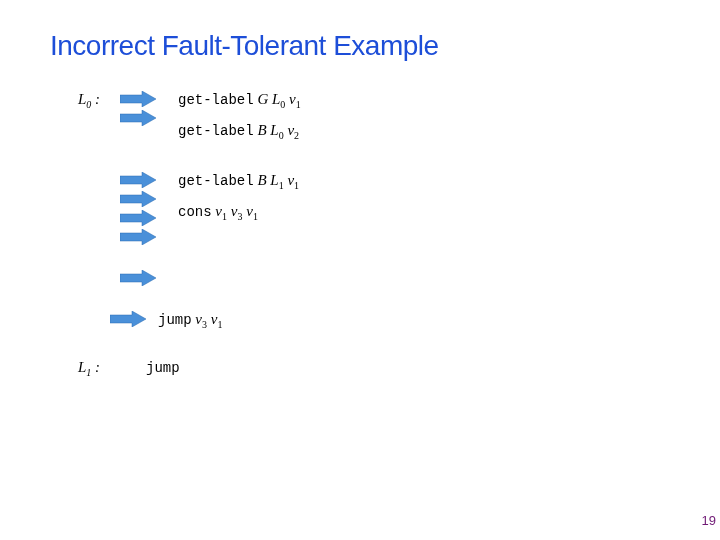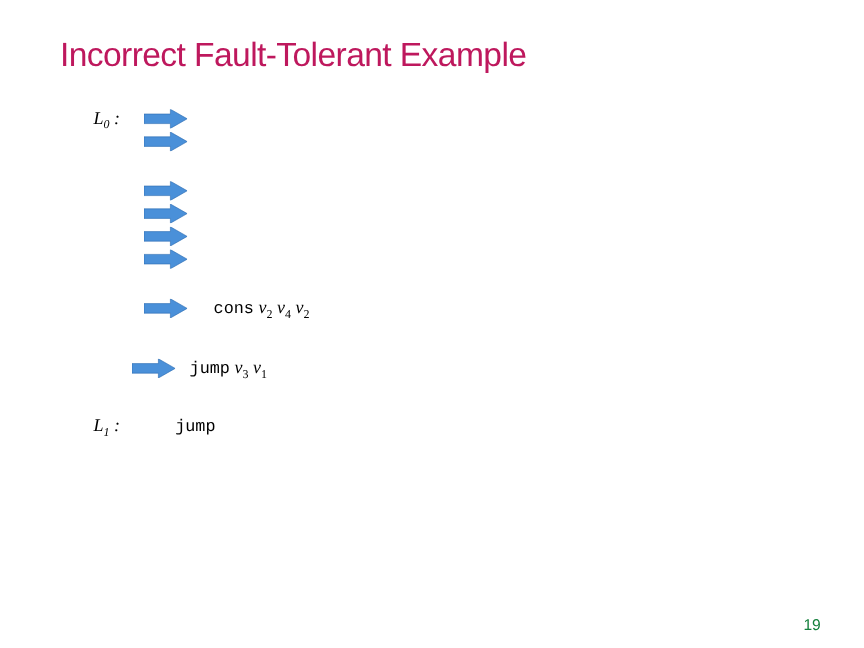--- a/index.html
+++ b/index.html
@@ -17,21 +17,21 @@
       height: 540px;
       background: #fff;
       position: relative;
       padding: 30px 50px;
     }
 
     .title {
       font-family: Arial, sans-serif;
       font-size: 28px;
       font-weight: normal;
-      color: #be185d;
+      color: #1d4ed8;
       margin-bottom: 20px;
       letter-spacing: -0.5px;
     }
 
     .content-area {
       display: flex;
       flex-direction: column;
       gap: 0px;
       margin-top: 26px;
     }
@@ -44,23 +44,23 @@
     }
 
     .arrow svg {
       width: 36px;
       height: 16px;
     }
 
     .page-number {
       position: absolute;
       bottom: 12px;
-      right: 36px;
+      right: 4px;
       font-size: 13px;
-      color: #15803d;
+      color: #701a75;
       font-family: Arial, sans-serif;
     }
 
     .row-group {
       display: flex;
       flex-direction: row;
       align-items: flex-start;
       margin-bottom: 10px;
     }
 
@@ -118,20 +118,28 @@
               <polygon points="0,4 22,4 22,0 36,8 22,16 22,12 0,12" fill="#4a90d9" stroke="#2a6ab0" stroke-width="0.5"></polygon>
             </svg>
           </div>
           <div class="arrow">
             <svg viewBox="0 0 36 16" xmlns="http://www.w3.org/2000/svg">
               <polygon points="0,4 22,4 22,0 36,8 22,16 22,12 0,12" fill="#4a90d9" stroke="#2a6ab0" stroke-width="0.5"></polygon>
             </svg>
           </div>
         </div>
 
+        <div class="lines-col">
+          <div class="line-text">
+            <span class="mono">get-label</span> <i>G</i> <i>L</i><sub style="font-size:10px">0</sub> <i>v</i><sub style="font-size:10px">1</sub>
+          </div>
+          <div class="line-text">
+            <span class="mono">get-label</span> <i>B</i> <i>L</i><sub style="font-size:10px">0</sub> <i>v</i><sub style="font-size:10px">2</sub>
+          </div>
+        </div>
       </div>
     </div>
 
     <div style="height:12px;"></div>
 
     <div class="row-group">
       <div style="display:flex; align-items:flex-start; gap:10px;">
 
         <div style="width:60px;"></div>
 
@@ -152,39 +160,40 @@
             </svg>
           </div>
           <div class="arrow">
             <svg viewBox="0 0 36 16" xmlns="http://www.w3.org/2000/svg">
               <polygon points="0,4 22,4 22,0 36,8 22,16 22,12 0,12" fill="#4a90d9" stroke="#2a6ab0" stroke-width="0.5"></polygon>
             </svg>
           </div>
         </div>
 
         <div class="lines-col">
+          <div class="line-text">
+            <span class="mono">get-label</span> <i>B</i> <i>L</i><sub style="font-size:10px">1</sub> <i>v</i><sub style="font-size:10px">1</sub>
+          </div>
+          <div class="line-text">
+            <span class="mono">cons</span> <i>v</i><sub style="font-size:10px">1</sub> <i>v</i><sub style="font-size:10px">3</sub> <i>v</i><sub style="font-size:10px">1</sub>
+          </div>
         </div>
       </div>
     </div>
 
     <div style="height:12px;"></div>
 
     <div class="row-group">
       <div style="display:flex; align-items:flex-start; gap:10px;">
         <div style="width:60px;"></div>
         <div class="arrows-col">
           <div class="arrow">
             <svg viewBox="0 0 36 16" xmlns="http://www.w3.org/2000/svg">
               <polygon points="0,4 22,4 22,0 36,8 22,16 22,12 0,12" fill="#4a90d9" stroke="#2a6ab0" stroke-width="0.5"></polygon>
             </svg>
-          </div>
-        </div>
-        <div class="lines-col">
-          <div class="line-text">
-            <span class="mono">cons</span> <i>v</i><sub style="font-size:10px">2</sub> <i>v</i><sub style="font-size:10px">4</sub> <i>v</i><sub style="font-size:10px">2</sub>
           </div>
         </div>
       </div>
     </div>
 
     <div style="height:12px;"></div>
 
     <div class="row-group">
       <div style="display:flex; align-items:flex-start; gap:0;">
         <div style="width:60px;"></div>

